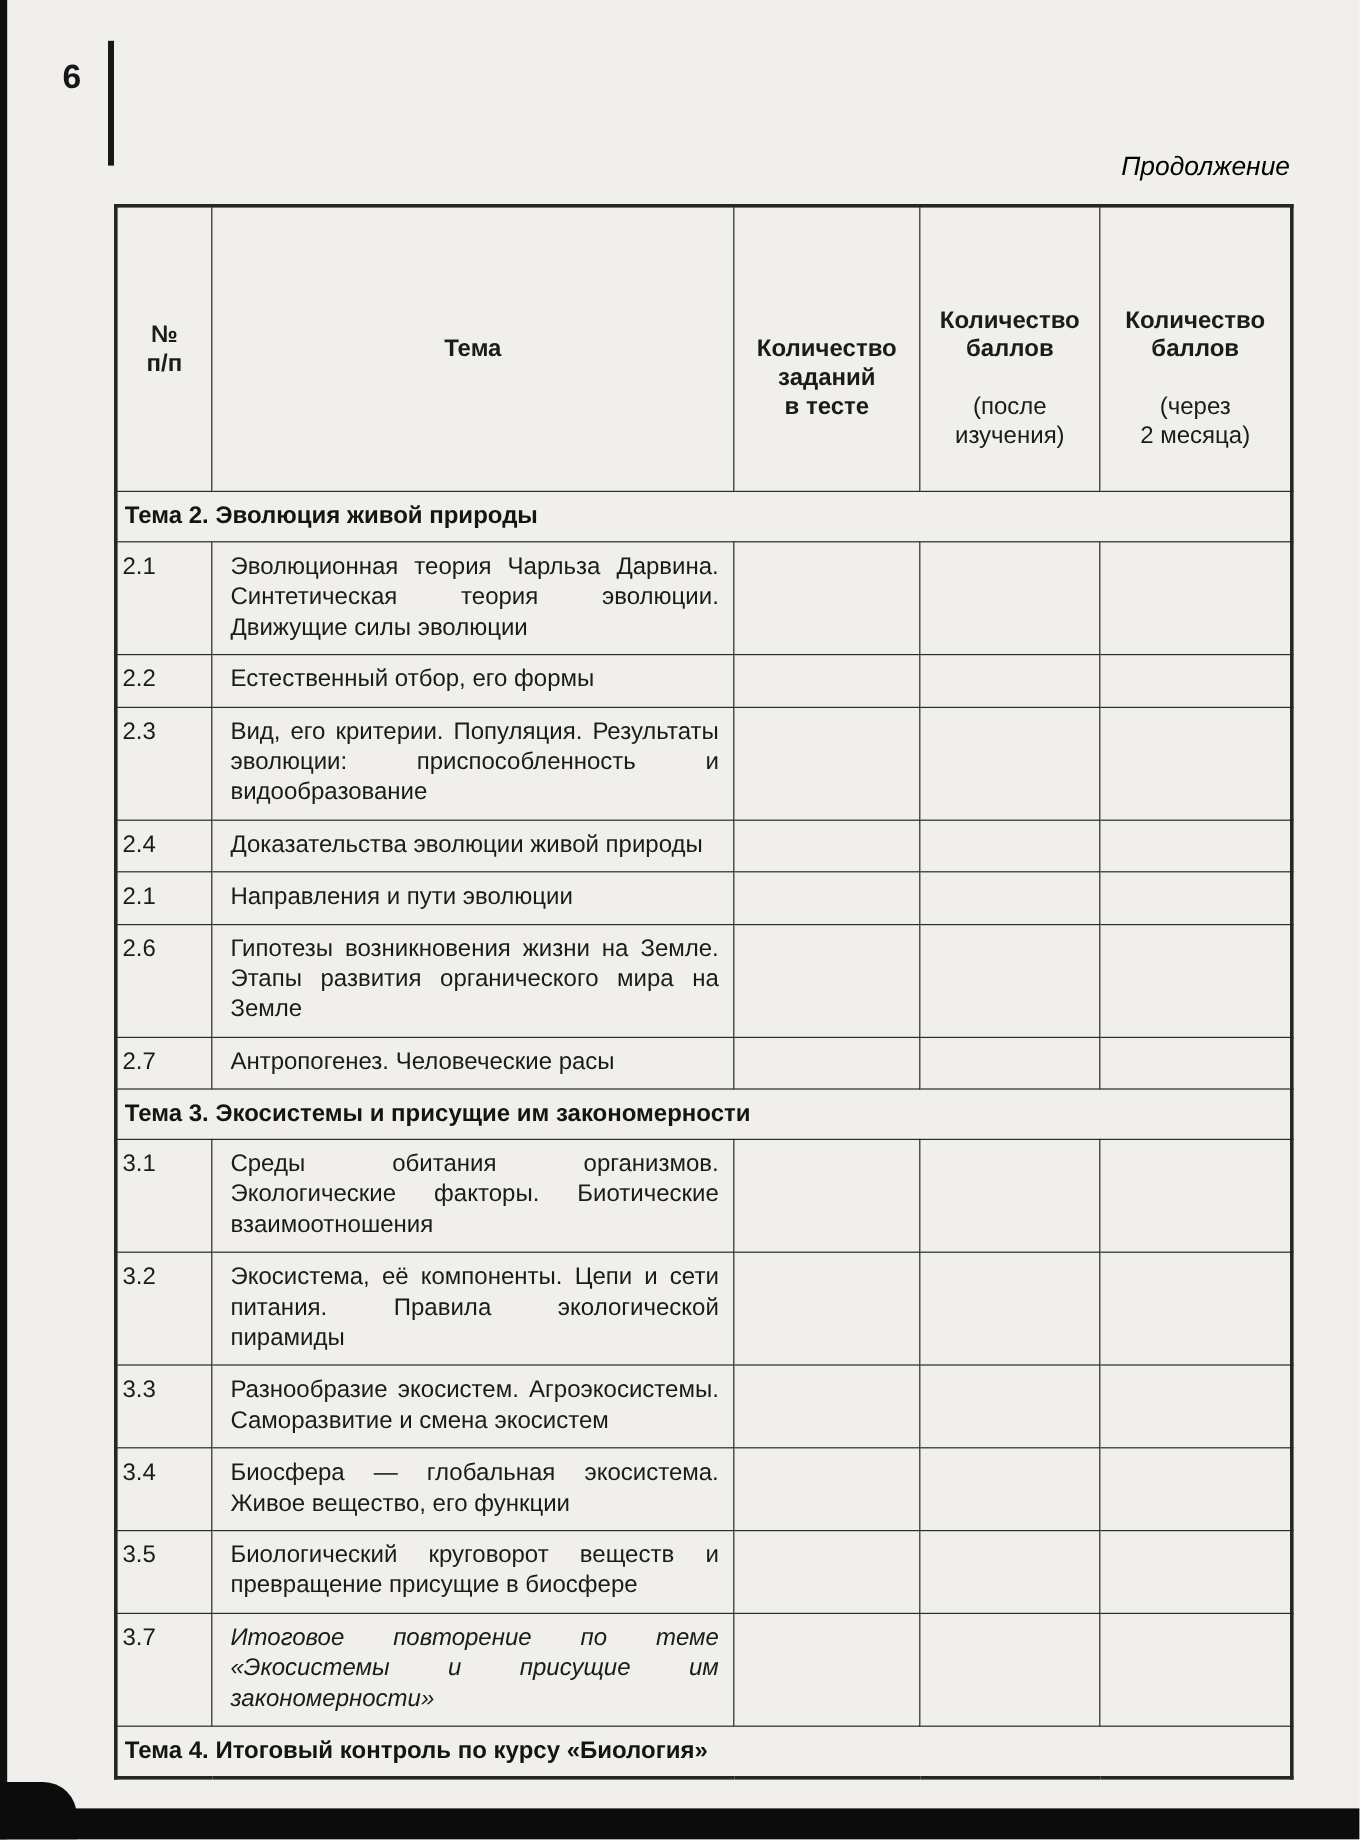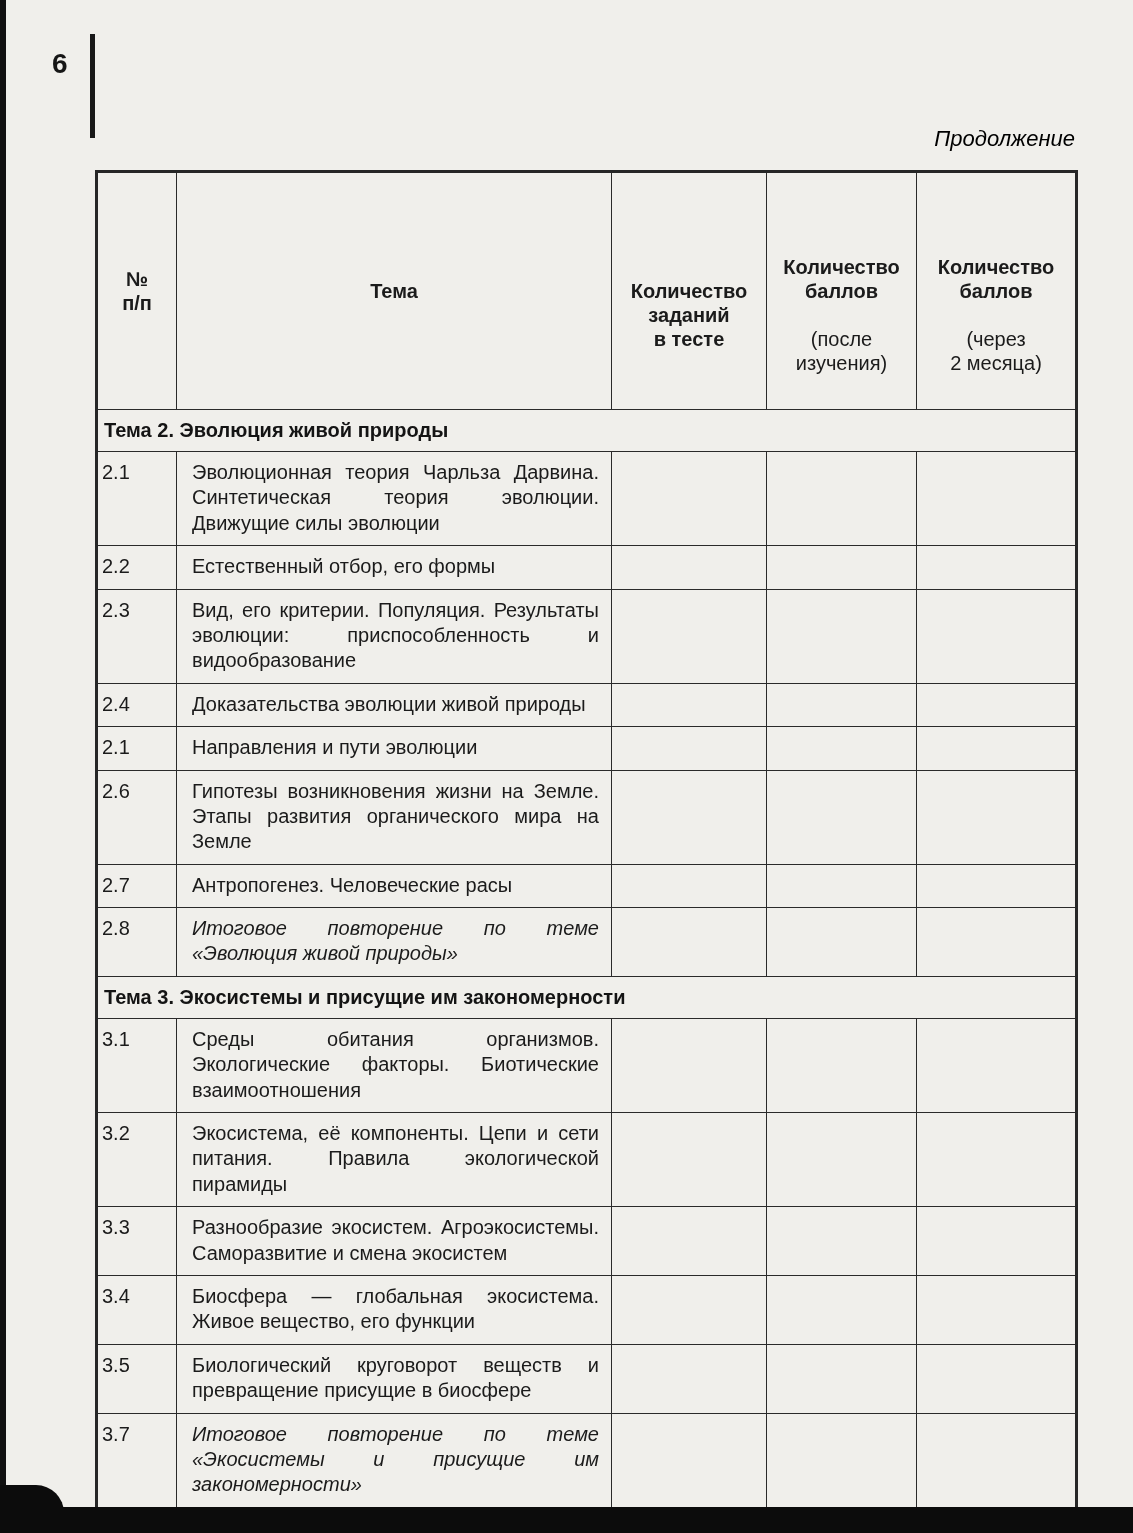--- a/index.html
+++ b/index.html
@@ -179,27 +179,20 @@
           <td class="cell-score"></td>
         </tr>
         <tr>
           <td class="cell-num">2.7</td>
           <td class="cell-topic">Антропогенез. Человеческие расы</td>
           <td class="cell-score"></td>
           <td class="cell-score"></td>
           <td class="cell-score"></td>
         </tr>
         <tr>
-          <td class="cell-num">2.8</td>
-          <td class="cell-topic italic">Итоговое повторение по теме «Эволюция живой природы»</td>
-          <td class="cell-score"></td>
-          <td class="cell-score"></td>
-          <td class="cell-score"></td>
-        </tr>
-        <tr>
           <td colspan="5" class="section-title">Тема 3. Экосистемы и присущие им закономерности</td>
         </tr>
         <tr>
           <td class="cell-num">3.1</td>
           <td class="cell-topic">Среды обитания организмов. Экологические факторы. Биотические взаимоотношения</td>
           <td class="cell-score"></td>
           <td class="cell-score"></td>
           <td class="cell-score"></td>
         </tr>
         <tr>

